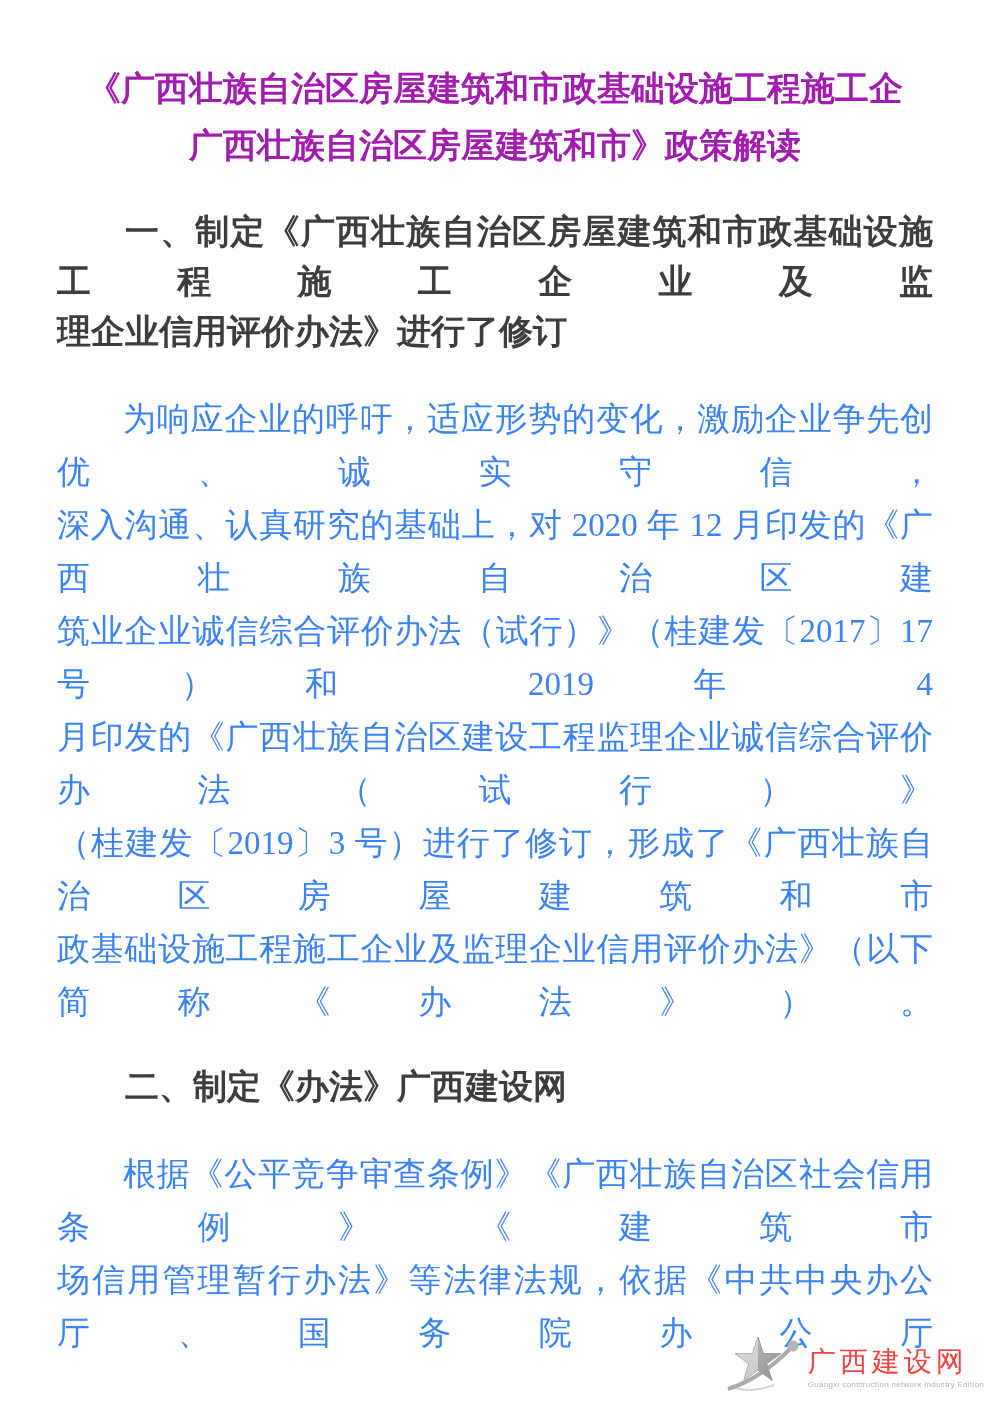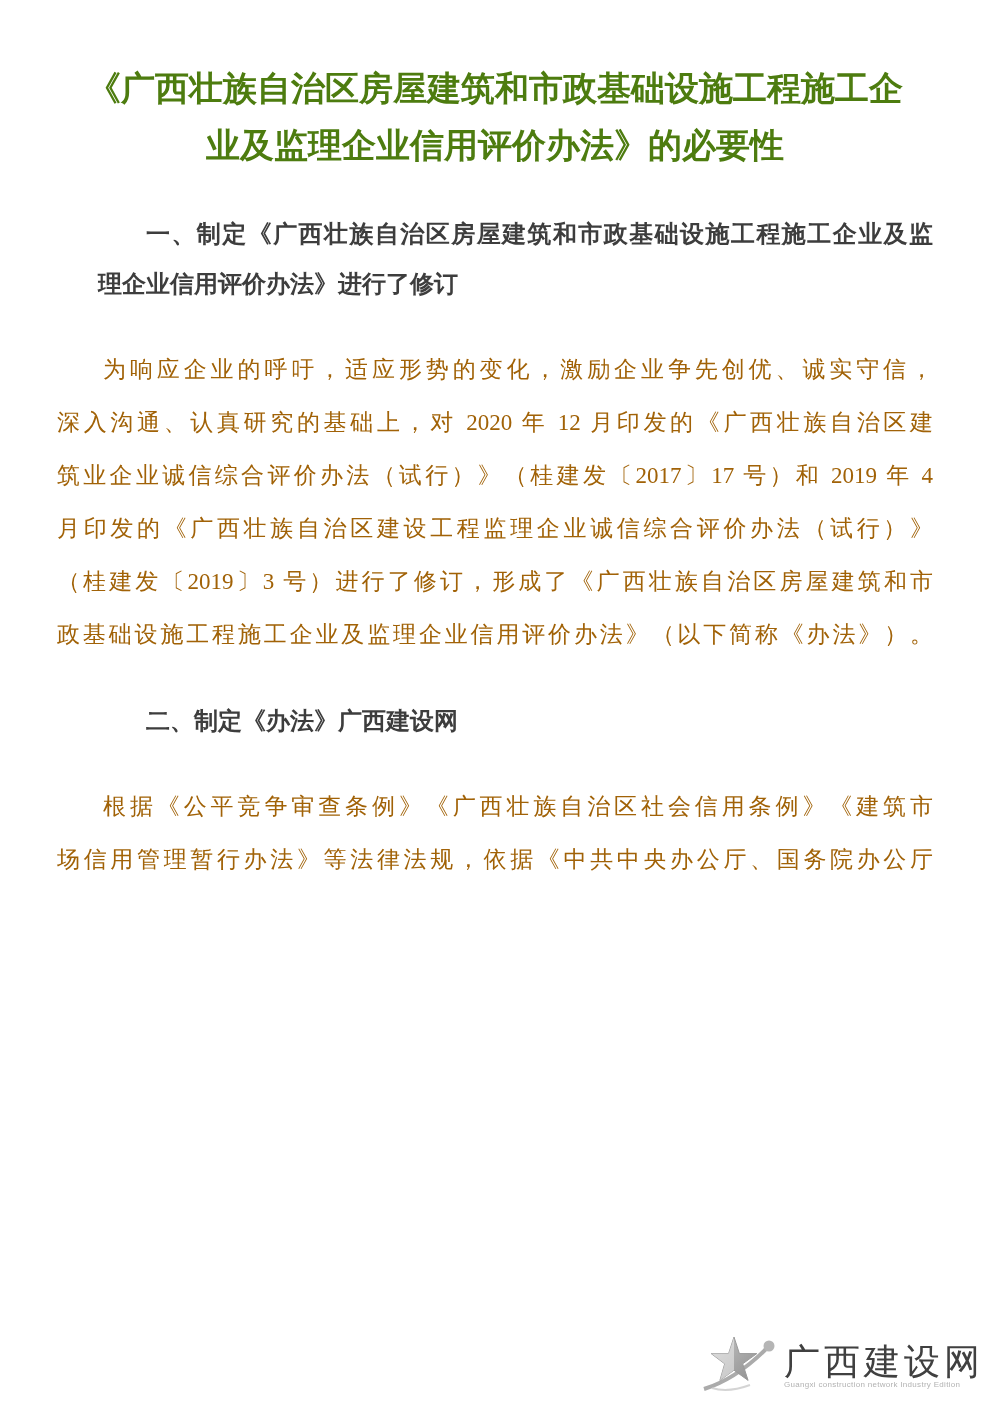--- a/index.html
+++ b/index.html
@@ -19,83 +19,82 @@
     left: 57px; top: 0;
     width: 876px;
   }
   
   .doc-title {
     margin-top: 60px;
     font-family: "Liberation Sans", sans-serif;
     font-weight: bold;
     font-size: 34px;
     line-height: 57px;
-    color: #4d7c0f;
+    color: #a21caf;
   }
   .doc-title .line { text-align: center; }
   
   .block.heading {
     margin-top: 35px;
-    font-family: Liberation Sans, sans-serif;
+    font-family: Liberation Mono, monospace;
     font-weight: bold;
-    font-size: 24px;
+    font-size: 34px;
     line-height: 50px;
     color: #3d3d3d;
-    margin-left: 41px;
   }
   
   .block.paragraph {
     margin-top: 34px;
     font-family: "Liberation Serif", serif;
     font-weight: 400;
-    font-size: 23px;
+    font-size: 33px;
     line-height: 53px;
-    color: #a16207;
+    color: #3b82f6;
   }
   .line { text-align: left; }
   .line.indent { text-indent: 2em; }
   .line.stretch {
     text-align: justify;
     text-align-last: justify;
   }
   
   .watermark {
     position: absolute;
     right: 8px; bottom: 6px;
     display: flex;
     align-items: flex-start;
   }
   .watermark .star { width: 82px; height: 64px; }
   .watermark .text-col { margin-left: 4px; margin-top: 14px; }
   .watermark .site-name {
     font-family: Liberation Sans, sans-serif;
-    font-size: 36px;
+    font-size: 28px;
     line-height: 30px;
     letter-spacing: 4px;
-    color: #404040;
+    color: #ef4444;
     white-space: nowrap;
   }
   .watermark .site-tagline {
     font-family: "Liberation Sans", sans-serif;
     font-size: 8px;
     letter-spacing: 0.3px;
     color: #b2b2b2;
     margin-top: 3px;
     white-space: nowrap;
   }
 </style>
 </head>
 <body>
 
 <div class="page">
   <div class="content">
 
     <div class="doc-title">
         <div class="line">《广西壮族自治区房屋建筑和市政基础设施工程施工企</div>
-        <div class="line">业及监理企业信用评价办法》的必要性</div>
+        <div class="line">广西壮族自治区房屋建筑和市》政策解读</div>
       </div>
 
     <div>
         <div class="block heading">
           <div class="line indent stretch">一、制定《广西壮族自治区房屋建筑和市政基础设施工程施工企业及监</div>
           <div class="line">理企业信用评价办法》进行了修订</div>
         </div>
         <div class="block paragraph">
           <div class="line indent stretch">为响应企业的呼吁，适应形势的变化，激励企业争先创优、诚实守信，</div>
           <div class="line stretch">深入沟通、认真研究的基础上，对 2020 年 12 月印发的《广西壮族自治区建</div>

